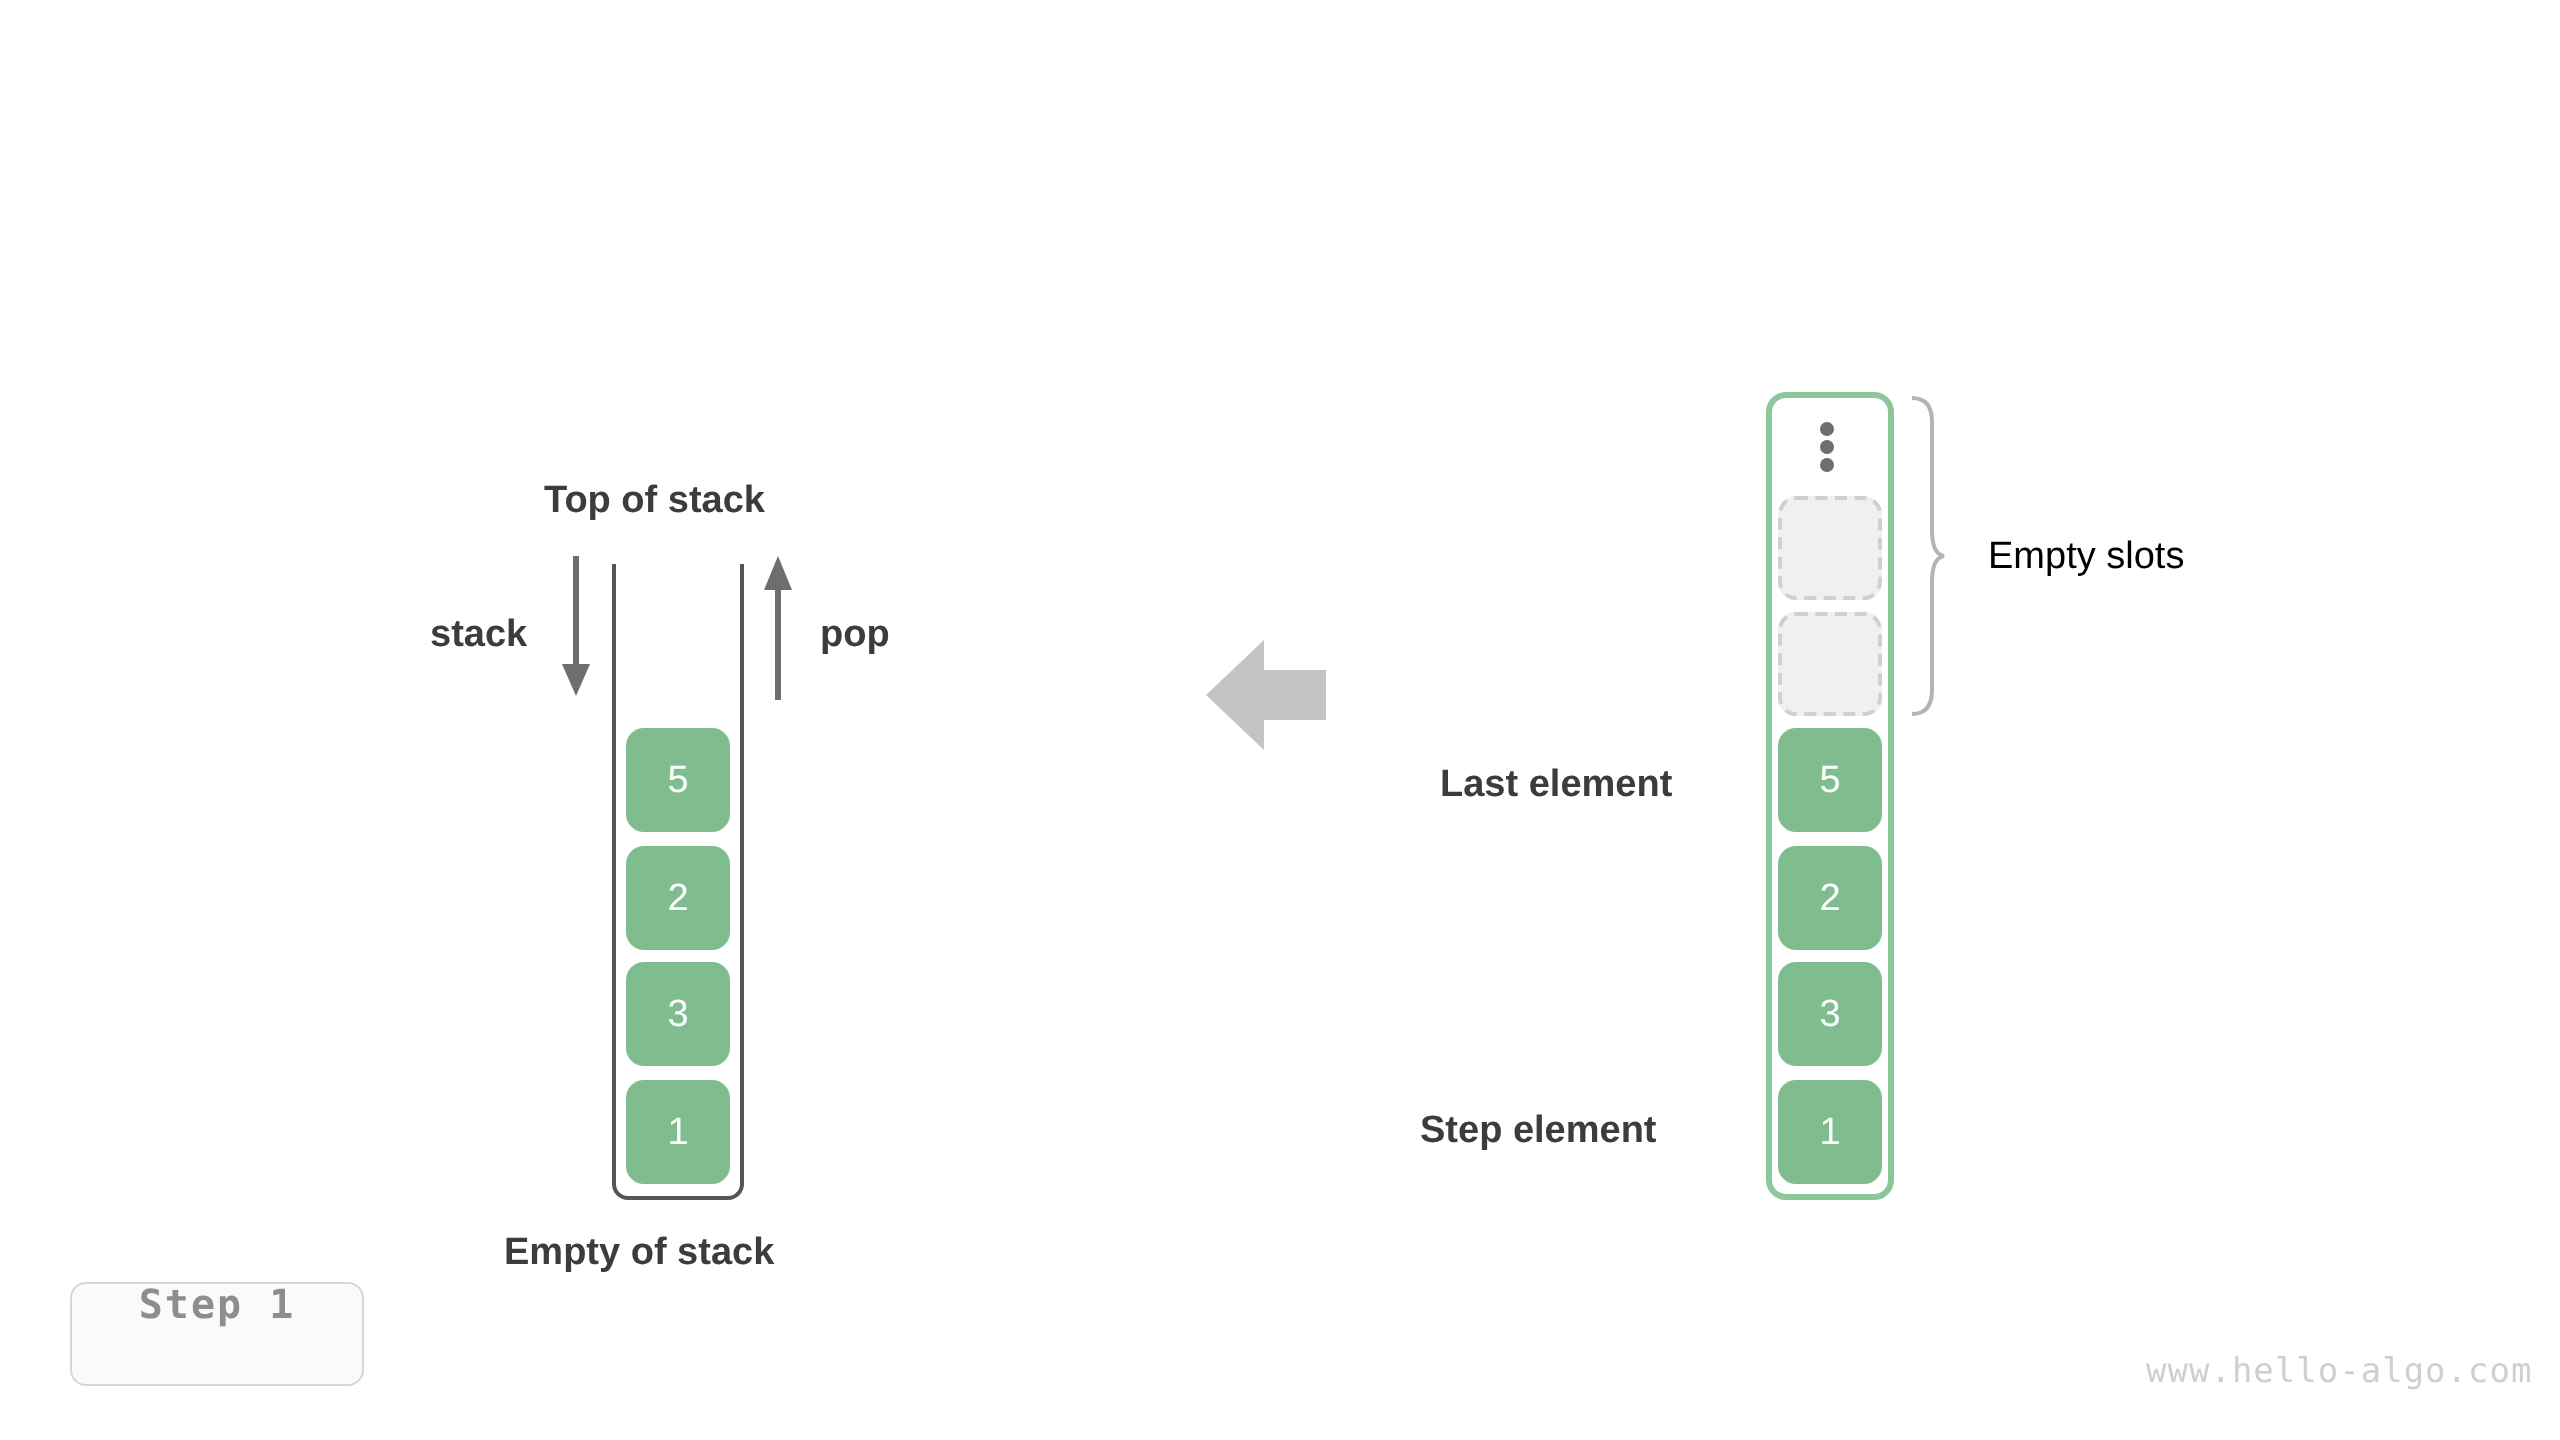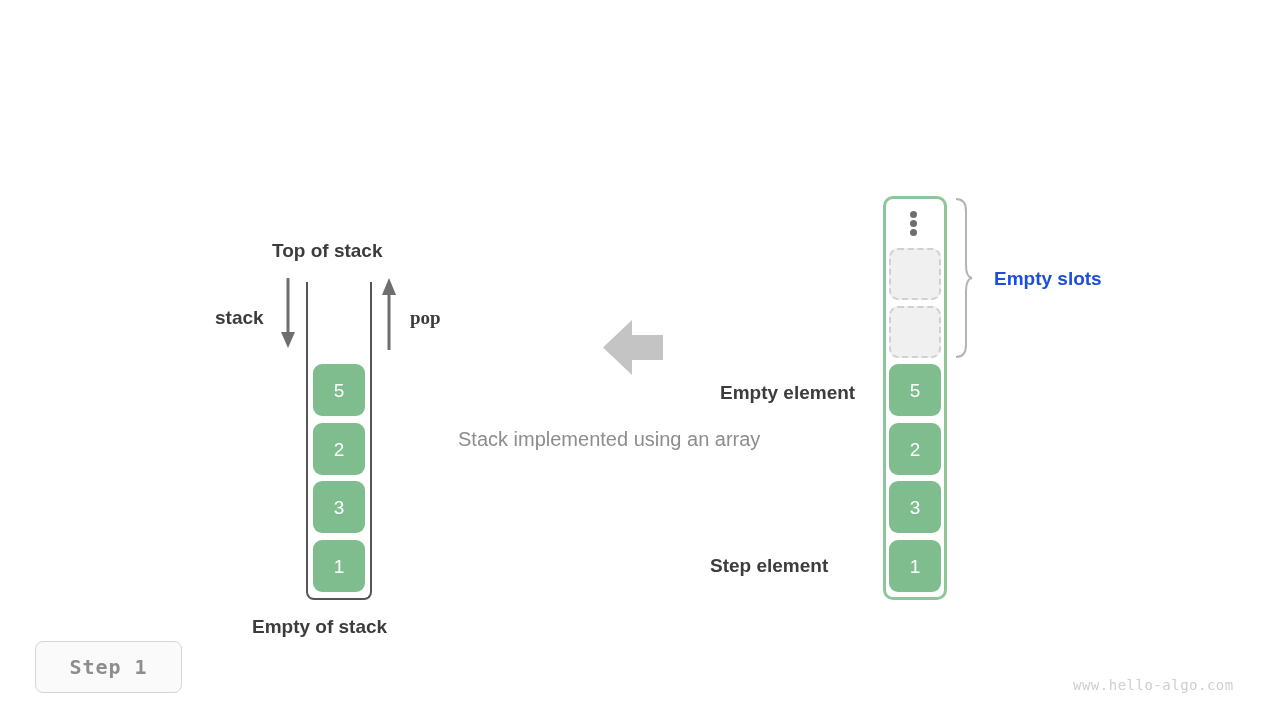--- a/index.html
+++ b/index.html
@@ -21,22 +21,22 @@
 
   
   .label-dark {
     color: #3c3c3c;
     font-weight: bold;
     font-size: 19px;
     white-space: nowrap;
     line-height: 1;
   }
   .label-gray {
-    color: #1d4ed8;
-    font-weight: bold;
+    color: #000000;
+    font-weight: normal;
     font-size: 19px;
     white-space: nowrap;
     line-height: 1;
   }
   .caption {
     color: #8d8d8d;
     font-size: 20px;
     font-weight: normal;
     white-space: nowrap;
     line-height: 1;
@@ -115,39 +115,39 @@
   
   #step-badge {
     left: 35px;
     top: 641px;
     width: 147px;
     height: 52px;
     border: 1px solid #d6d6d6;
     border-radius: 8px;
     background: #fafafa;
     display: flex;
-    align-items: center;
+    align-items: flex-start;
     justify-content: center;
     box-sizing: border-box;
   }
   #step-badge .step-text {
     font-family: "DejaVu Sans Mono", monospace;
     font-size: 20px;
     font-weight: bold;
     color: #8d8d8d;
     letter-spacing: 1px;
     line-height: 1;
   }
 
   
   #watermark {
     left: 1073px;
     top: 678px;
     font-family: "DejaVu Sans Mono", monospace;
-    font-size: 14px;
+    font-size: 17px;
     color: #cfcfcf;
     letter-spacing: 0.5px;
     white-space: nowrap;
     line-height: 1;
   }
 </style>
 </head>
 <body>
 
 <div id="canvas">
@@ -157,36 +157,35 @@
   <svg class="abs" style="left:276px; top:278px;" width="24" height="72">
     <line x1="12" y1="0" x2="12" y2="58" stroke="#6e6e6e" stroke-width="3"></line>
     <polygon points="12,70 5,54 19,54" fill="#6e6e6e"></polygon>
   </svg>
   <div class="abs label-dark" style="left:215px; top:308px;">stack</div>
 
   <svg class="abs" style="left:377px; top:278px;" width="24" height="72">
     <line x1="12" y1="12" x2="12" y2="72" stroke="#6e6e6e" stroke-width="3"></line>
     <polygon points="12,0 5,17 19,17" fill="#6e6e6e"></polygon>
   </svg>
-  <div class="abs label-dark" style="left:410px; top:308px;font-family:Liberation Serif, serif;">pop</div>
+  <div class="abs label-dark" style="left:410px; top:308px;">pop</div>
 
   <div class="abs" id="stack-container"></div>
 
   <div class="abs cell" style="left:313px; top:364px;">5</div>
   <div class="abs cell" style="left:313px; top:423px;">2</div>
   <div class="abs cell" style="left:313px; top:481px;">3</div>
   <div class="abs cell" style="left:313px; top:540px;">1</div>
 
   <div class="abs label-dark" style="left:252px; top:617px;">Empty of stack</div>
 
   <svg class="abs" style="left:603px; top:320px;" width="62" height="55">
     <polygon points="0,27.5 29,0 29,15 60,15 60,40 29,40 29,55" fill="#c4c4c4"></polygon>
   </svg>
 
-  <div class="abs caption" style="left:458px; top:429px;">Stack implemented using an array</div>
 
   <div class="abs" id="array-container"></div>
 
   <div class="abs" id="ellipsis">
     <span></span>
       <span></span>
       <span></span>
   </div>
 
   <div class="abs empty-slot" style="left:889px; top:248px;"></div>
@@ -196,21 +195,21 @@
     <path d="M 4 2 Q 14 2 14 14 L 14 68 Q 14 80 20 81 Q 14 82 14 94 L 14 148 Q 14 160 4 160" fill="none" stroke="#b4b4b4" stroke-width="2"></path>
   </svg>
 
   <div class="abs label-gray" style="left:994px; top:269px;">Empty slots</div>
 
   <div class="abs cell" style="left:889px; top:364px;">5</div>
   <div class="abs cell" style="left:889px; top:423px;">2</div>
   <div class="abs cell" style="left:889px; top:481px;">3</div>
   <div class="abs cell" style="left:889px; top:540px;">1</div>
 
-  <div class="abs label-dark" style="left:720px; top:383px;">Empty element</div>
+  <div class="abs label-dark" style="left:720px; top:383px;">Last element</div>
   <div class="abs label-dark" style="left:710px; top:556px;">Step element</div>
 
   <div class="abs" id="step-badge">
     <span class="step-text">Step  1</span>
   </div>
 
   <div class="abs" id="watermark">www.hello-algo.com</div>
 
 </div>
 

